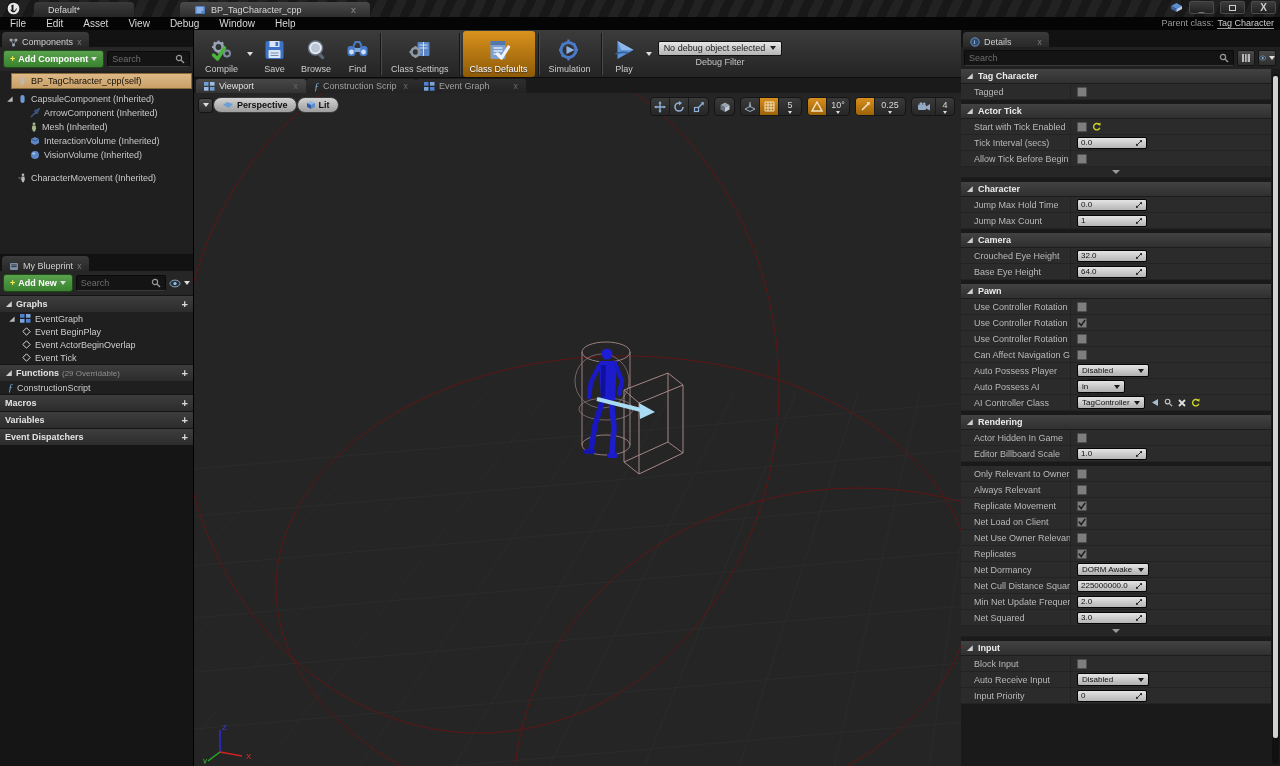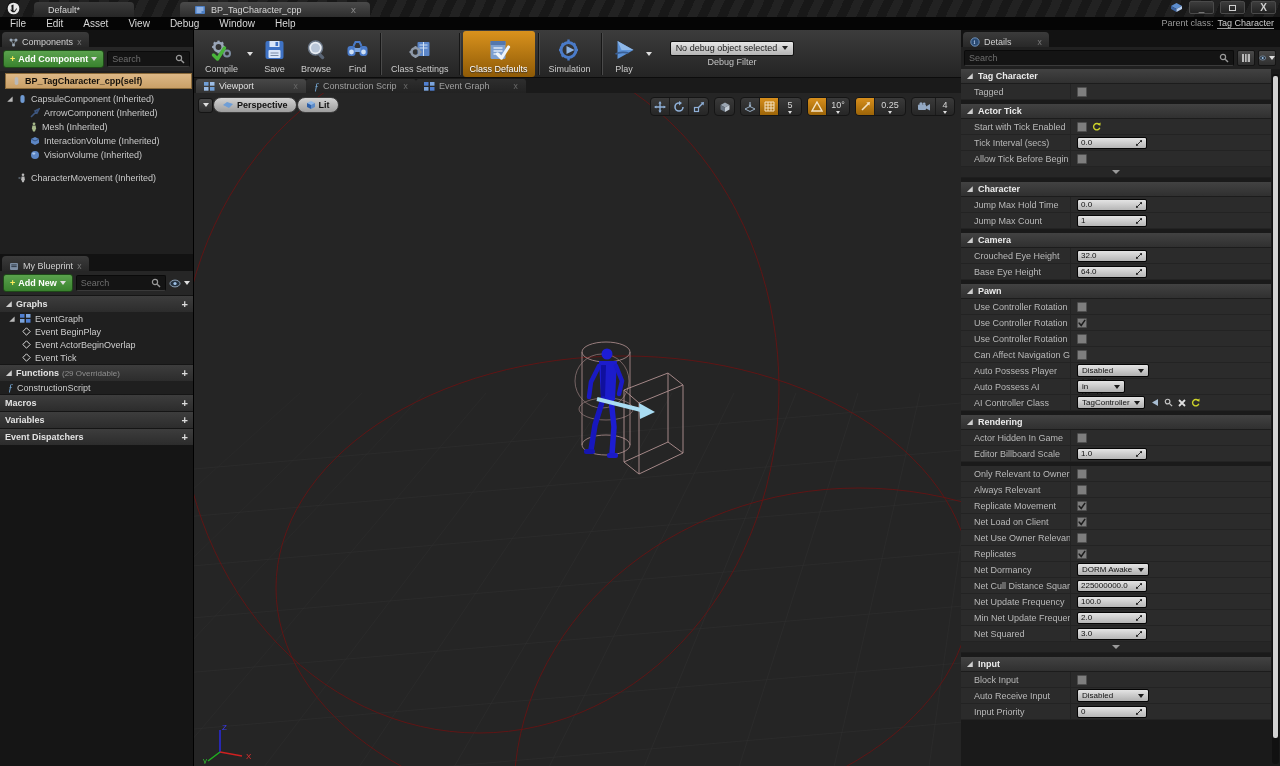--- a/index.html
+++ b/index.html
@@ -50,21 +50,21 @@
     color:#fff;font-weight:bold;font-size:9px;height:18px;display:flex;align-items:center;gap:3px;padding:0 6px;white-space:nowrap}
   .green-btn .plus{color:#ffec5c;font-weight:bold}
   .caret{width:0;height:0;border-left:3px solid transparent;border-right:3px solid transparent;border-top:4px solid #dedede}
   .searchbox{flex:1;height:16px;background:#141414;border:1px solid #0a0a0a;border-bottom-color:#3a3a3a;
     border-radius:2px;display:flex;align-items:center;padding:0 4px;min-width:0}
   .searchbox input{flex:1;background:transparent;border:none;outline:none;color:#bbb;font-size:9px;min-width:0;font-family:inherit}
   .searchbox input::placeholder{color:#6e6e6e}
   .tree{flex:1;overflow:hidden;font-size:9px;background:#1f1f1f;padding-top:1px}
   .trow{height:14px;display:flex;align-items:center;gap:4px;color:#c9c9c9;padding-left:6px;white-space:nowrap}
   .trow.selected{background:linear-gradient(#ddb886,#c9a067);color:#14100a;height:16px;
-    border:1px solid #8a6a3a;margin:1px 1px 3px 5px;font-weight:bold}
+    border:1px solid #8a6a3a;margin:1px 1px 3px 11px;font-weight:normal}
   .texp{width:8px;color:#b9b9b9;font-size:7px;text-align:center;flex:none}
   .gap-top{margin-top:9px}
 
   
   .mb-panel{display:flex;flex-direction:column;background:#1f1f1f;flex:none}
   .mb-sec-h{height:17px;background:linear-gradient(#3d3d3d,#2c2c2c);border-top:1px solid #151515;
     display:flex;align-items:center;padding:0 5px;font-size:9px;font-weight:bold;color:#e3e3e3;gap:3px}
   .mb-sec-h .note{font-weight:normal;color:#8f8f8f;font-size:8px}
   .mb-add{margin-left:auto;color:#dcdcdc;font-weight:bold;font-size:11px;line-height:1}
   .mb-row{height:13px;display:flex;align-items:center;gap:4px;font-size:9px;color:#cdcdcd;padding-left:8px;white-space:nowrap}
@@ -72,21 +72,21 @@
 
   
   .toolbar{height:48px;background:linear-gradient(#3c3c3c,#242424);border-bottom:1px solid #0c0c0c;
     display:flex;align-items:center;padding:0 4px;flex:none}
   .tbtn{display:flex;flex-direction:column;align-items:center;justify-content:flex-end;
     padding:2px 7px 3px;height:46px;gap:2px;font-size:9px;color:#cbcbcb;border-radius:3px;white-space:nowrap}
   .tbtn .ic svg{width:25px;height:24px}
   .tbtn.active{background:linear-gradient(#d9921d,#8e5a06);color:#fff;text-shadow:0 1px 1px #333}
   .tb-caret{align-self:center;margin:0 2px}
   .tsep{width:1px;height:42px;background:#161616;box-shadow:1px 0 0 #4a4a4a;margin:0 3px}
-  .dbg{display:flex;flex-direction:column;align-items:center;margin-left:16px;gap:1px;font-size:9px;color:#c4c4c4}
+  .dbg{display:flex;flex-direction:column;align-items:center;margin-left:4px;gap:1px;font-size:9px;color:#c4c4c4}
   .lightdrop{background:linear-gradient(#e6e6e6,#b5b5b5);border:1px solid #111;border-radius:2px;
     color:#1a1a1a;font-size:9px;height:15px;display:flex;align-items:center;gap:5px;padding:0 5px}
   .lightdrop .caret{border-top-color:#222}
 
   
   .doctabs{height:15px;background:#1a1a1a;display:flex;align-items:flex-end;padding-left:2px;flex:none}
   .dtab{height:14px;display:flex;align-items:center;gap:4px;padding:0 8px;font-size:9px;
     border-radius:3px 3px 0 0;color:#9f9f9f;background:linear-gradient(#2e2e2e,#222);min-width:110px}
   .dtab.active{background:linear-gradient(#484848,#333);color:#e0e0e0}
   .dtab .closex{margin-left:auto;color:#666;font-size:8px}
@@ -1133,35 +1133,20 @@
                   <svg width="8" height="8" viewBox="0 0 8 8">
                     <line x1="1.6" y1="6.4" x2="6.4" y2="1.6" stroke="#1a1a1a" stroke-width=".9"></line>
                     <path d="M4.6 1.2 L7 1.2 L7 3.6 Z" fill="#1a1a1a"></path>
                     <path d="M3.4 6.8 L1 6.8 L1 4.4 Z" fill="#1a1a1a"></path>
                   </svg>
                 </span>
               </span>
             </span>
           </div>
           <div class="drow">
-            <span class="lab">Net Update Frequency</span>
-            <span class="val">
-              <span class="numbox">
-                <span class="nval">100.0</span>
-                <span class="ic">
-                  <svg width="8" height="8" viewBox="0 0 8 8">
-                    <line x1="1.6" y1="6.4" x2="6.4" y2="1.6" stroke="#1a1a1a" stroke-width=".9"></line>
-                    <path d="M4.6 1.2 L7 1.2 L7 3.6 Z" fill="#1a1a1a"></path>
-                    <path d="M3.4 6.8 L1 6.8 L1 4.4 Z" fill="#1a1a1a"></path>
-                  </svg>
-                </span>
-              </span>
-            </span>
-          </div>
-          <div class="drow">
             <span class="lab">Min Net Update Frequency</span>
             <span class="val">
               <span class="numbox">
                 <span class="nval">2.0</span>
                 <span class="ic">
                   <svg width="8" height="8" viewBox="0 0 8 8">
                     <line x1="1.6" y1="6.4" x2="6.4" y2="1.6" stroke="#1a1a1a" stroke-width=".9"></line>
                     <path d="M4.6 1.2 L7 1.2 L7 3.6 Z" fill="#1a1a1a"></path>
                     <path d="M3.4 6.8 L1 6.8 L1 4.4 Z" fill="#1a1a1a"></path>
                   </svg>

